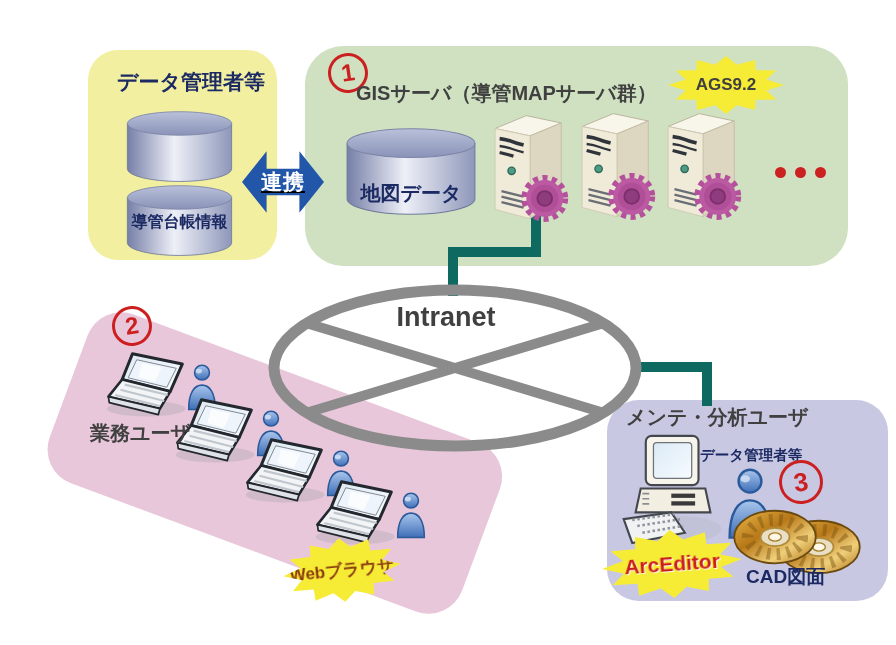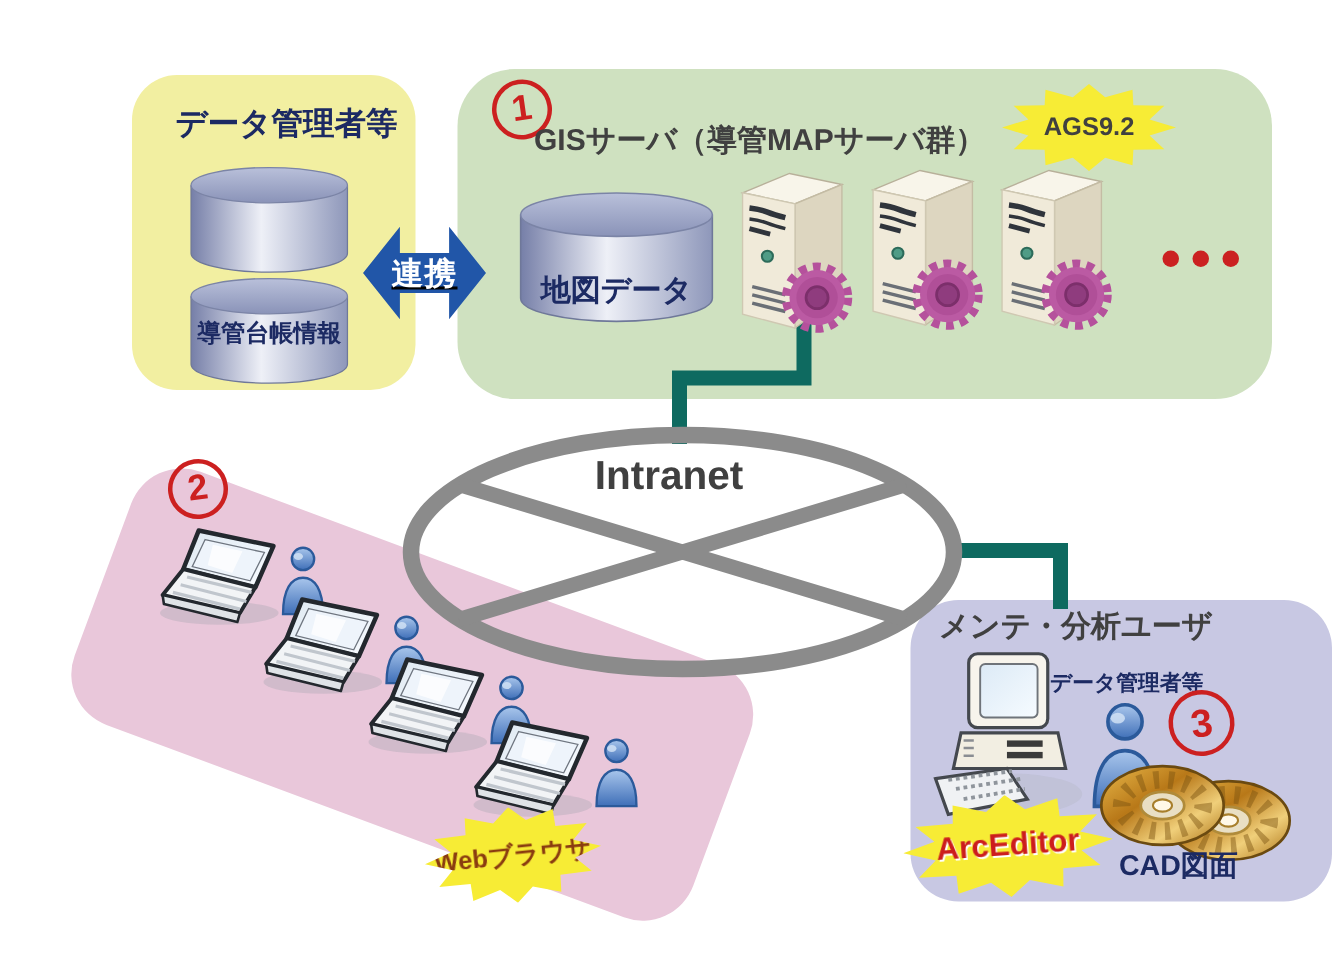--- a/index.html
+++ b/index.html
@@ -216,20 +216,21 @@
       <use href="#sym-person"></use>
     </svg>
 
   <svg class="icon z3" style="left:312px;top:480px" width="95" height="67">
       <use href="#sym-laptop"></use>
     </svg>
   <svg class="icon z3" style="left:395px;top:492px" width="32" height="47">
       <use href="#sym-person"></use>
     </svg>
 
+  <div class="ttl red z3" style="left:90px;top:420px;font-size:20px;">業務ユーザ</div>
 
   <div class="starburst z3" style="left:283px;top:538px;width:118px;height:64px;font-size:17px;color:#8a3c10;transform:rotate(-6deg);filter:drop-shadow(2px 2px 1px rgba(150,125,30,.5));">Webブラウザ</div>
 
   <div class="ttl red z3" style="left:626px;top:404px;font-size:20px;">メンテ・分析ユーザ</div>
   <div class="ttl navy z3" style="left:700px;top:446px;font-size:14.5px;font-weight:600;">データ管理者等</div>
 
   <svg class="icon z3" style="left:622px;top:434px" width="102" height="115">
       <use href="#sym-desktop"></use>
     </svg>
   <svg class="icon z3" style="left:726px;top:468px" width="48" height="72">

